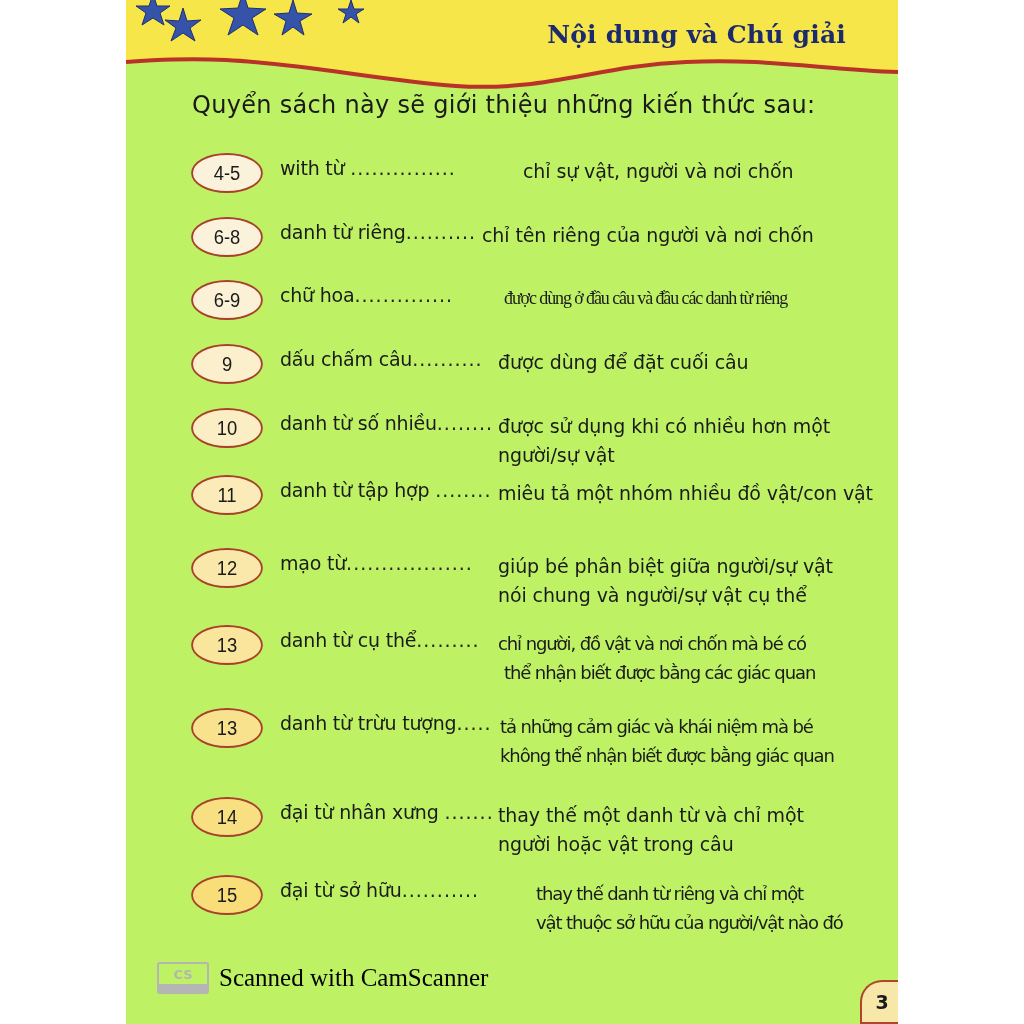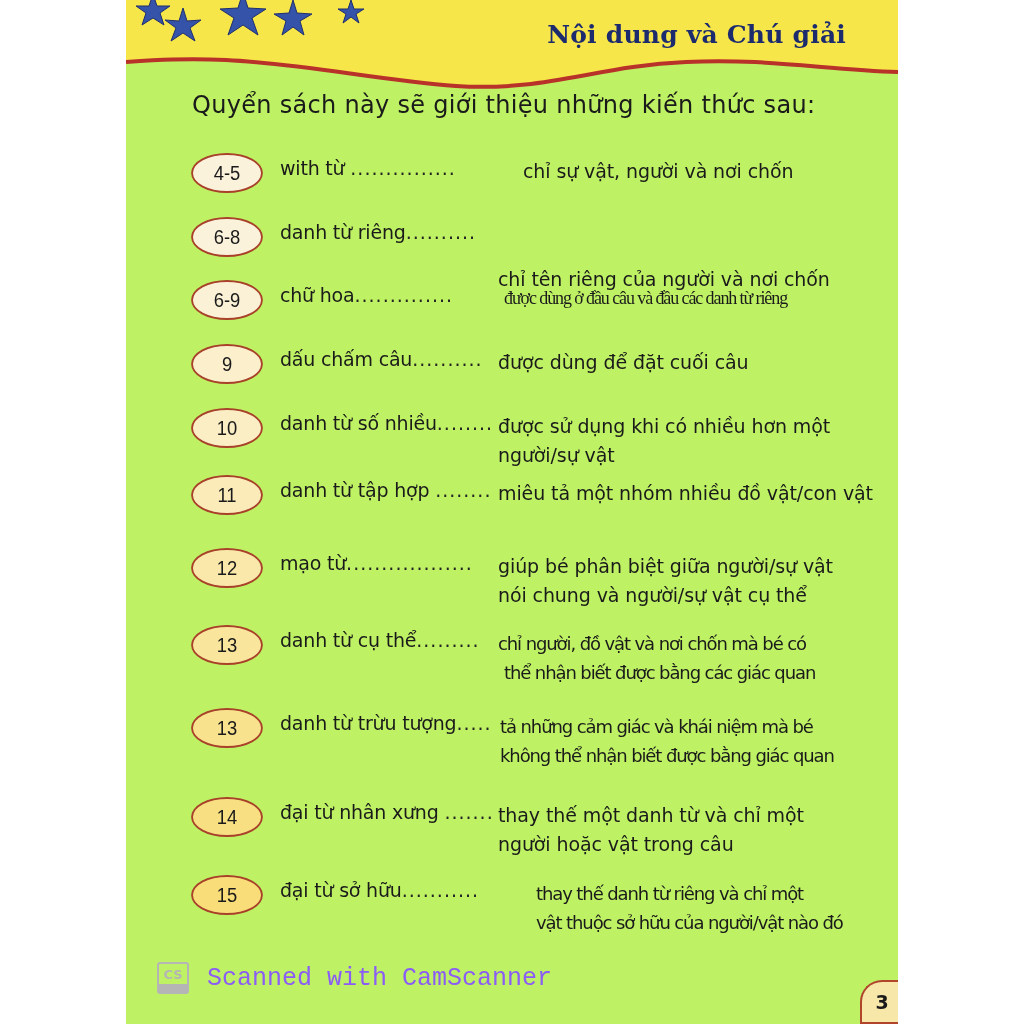--- a/index.html
+++ b/index.html
@@ -43,29 +43,29 @@
     position: absolute; top: 4px;
     font-size: 19px; color: #1a1a1a; white-space: nowrap; line-height: 29px;
     letter-spacing: -0.1px;
   }
   .desc.tight { letter-spacing: -1.1px; font-size: 18px; }
   .watermark {
     position: absolute; left: 157px; top: 962px;
     display: flex; align-items: center; gap: 10px;
   }
   .cs-logo {
-    width: 32px; height: 32px; border: 2px solid #b5b5b5; border-radius: 3px; box-sizing: border-box;
+    width: 52px; height: 32px; border: 2px solid #b5b5b5; border-radius: 3px; box-sizing: border-box;
     position: relative; font-size: 13px; font-weight: bold; color: #b5b5b5;
     display: flex; align-items: flex-start; justify-content: center; padding-top: 3px;
     font-family: "DejaVu Sans", sans-serif;
   }
   .cs-logo::after {
     content: ""; position: absolute; left: 0; right: 0; bottom: 0; height: 8px; background: #b5b5b5;
   }
-  .wm-text { font-family: Liberation Mono, monospace; font-size: 25px; color: #8b5cf6; margin-left: 8px; }
+  .wm-text { font-family: Liberation Serif, serif; font-size: 25px; color: #000000; }
   .page-num {
     position: absolute; left: 860px; top: 980px; width: 38px; height: 44px;
     background: #f7e7a8; border: 2px solid #b0452c; border-right: none;
     border-radius: 22px 0 0 0; box-sizing: border-box;
     display: flex; align-items: center; justify-content: center;
     font-size: 19px; font-weight: bold; color: #1a1a1a; padding-left: 4px;
   }
 </style>
 </head>
 <body>
@@ -93,21 +93,21 @@
     <div class="badge" style="background:#fbf2dc;">4-5</div>
     <div class="term"><span>with từ</span> <span class="leader">...............</span></div>
     <div class="desc" style="left:310px;margin-left:25px;">
         <div>chỉ sự vật, người và nơi chốn</div>
       </div>
   </div>
 
   <div class="entry" style="top:217px;">
     <div class="badge" style="background:#fbf2dc;">6-8</div>
     <div class="term"><span>danh từ riêng</span><span class="leader">..........</span></div>
-    <div class="desc" style="left:310px;margin-top:44px;">
+    <div class="desc" style="left:294px;">
         <div>chỉ tên riêng của người và nơi chốn</div>
       </div>
   </div>
 
   <div class="entry" style="top:280px;">
     <div class="badge" style="background:#fbf1d6;">6-9</div>
     <div class="term"><span>chữ hoa</span><span class="leader">..............</span></div>
     <div class="desc tight" style="left:316px;font-family:Liberation Serif, serif;">
         <div>được dùng ở đầu câu và đầu các danh từ riêng</div>
       </div>

